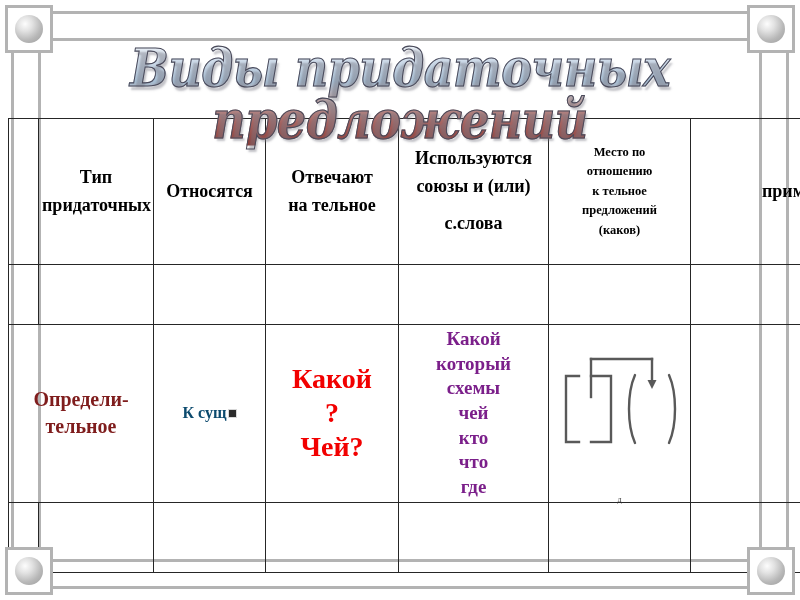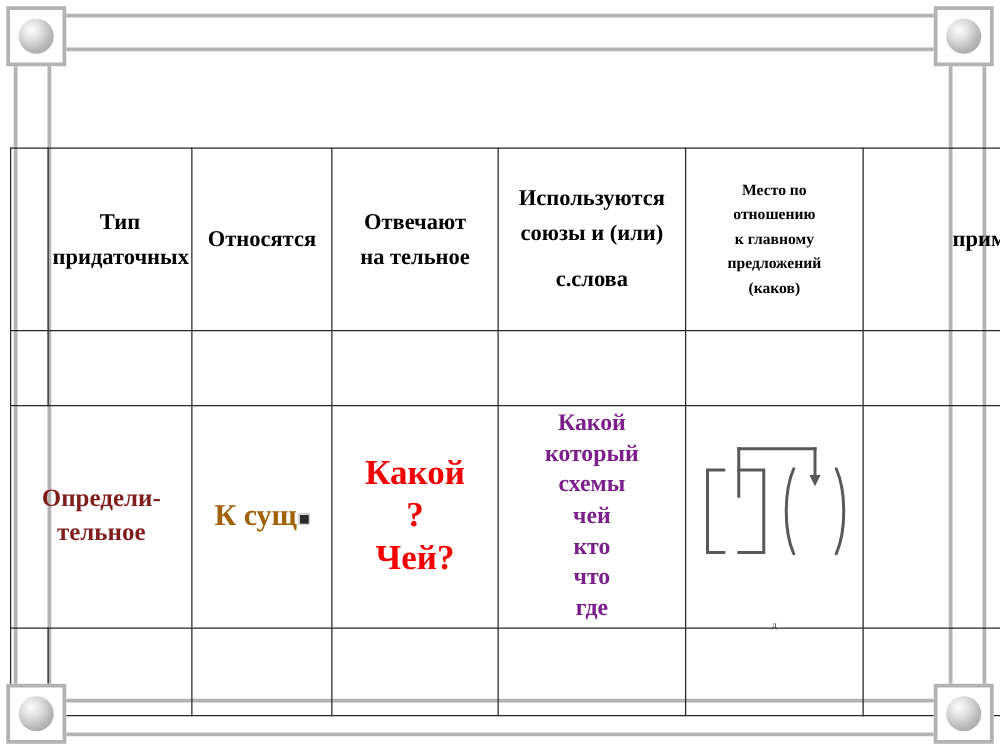--- a/index.html
+++ b/index.html
@@ -148,23 +148,23 @@
   .hdr .ln { display: block; }
   .hdr .gap { display: block; height: 10px; }
 
   .cell-type {
     color: #7f1d1d;
     font-weight: bold;
     font-size: 20px;
     line-height: 1.35;
   }
   .cell-attach {
-    color: #a16207;
-    font-weight: bold;
-    font-size: 24px;
+    color: #0c4a6e;
+    font-weight: bold;
+    font-size: 16px;
     white-space: nowrap;
   }
   .cell-attach .boxglyph {
     display: inline-block;
     width: 7px;
     height: 7px;
     background: #2b2b2b;
     border: 1px solid #d8d8d8;
     vertical-align: baseline;
     margin-left: 1px;
@@ -207,20 +207,23 @@
   <div class="frame-line v rail-left-outer"></div>
   <div class="frame-line v rail-left-inner"></div>
   <div class="frame-line v rail-right-inner"></div>
   <div class="frame-line v rail-right-outer"></div>
 
   <div class="bolt bolt-tl"></div>
   <div class="bolt bolt-tr"></div>
   <div class="bolt bolt-bl"></div>
   <div class="bolt bolt-br"></div>
 
+  <div id="title-wrap">
+    <span id="title-art">Виды придаточных предложений</span>
+  </div>
 
   <div id="table-area">
     <table class="grid">
       <colgroup>
         <col class="c-gutter">
           <col class="c1">
           <col class="c2">
           <col class="c3">
         <col class="c4">
           <col class="c5">
@@ -248,21 +251,21 @@
           <td class="hdr">
             <span class="ln">Используются</span>
             <span class="ln">союзы и (или)</span>
             <span class="gap"></span>
             <span class="ln">с.слова</span>
           </td>
 
           <td class="hdr small">
             <span class="ln">Место по</span>
             <span class="ln">отношению</span>
-            <span class="ln">к главному</span>
+            <span class="ln">к тельное</span>
             <span class="ln">предложений</span>
             <span class="ln">(каков)</span>
           </td>
 
           <td class="hdr">
             <span class="ln">примеры</span>
           </td>
         </tr>
 
         <tr class="r-blank1">

